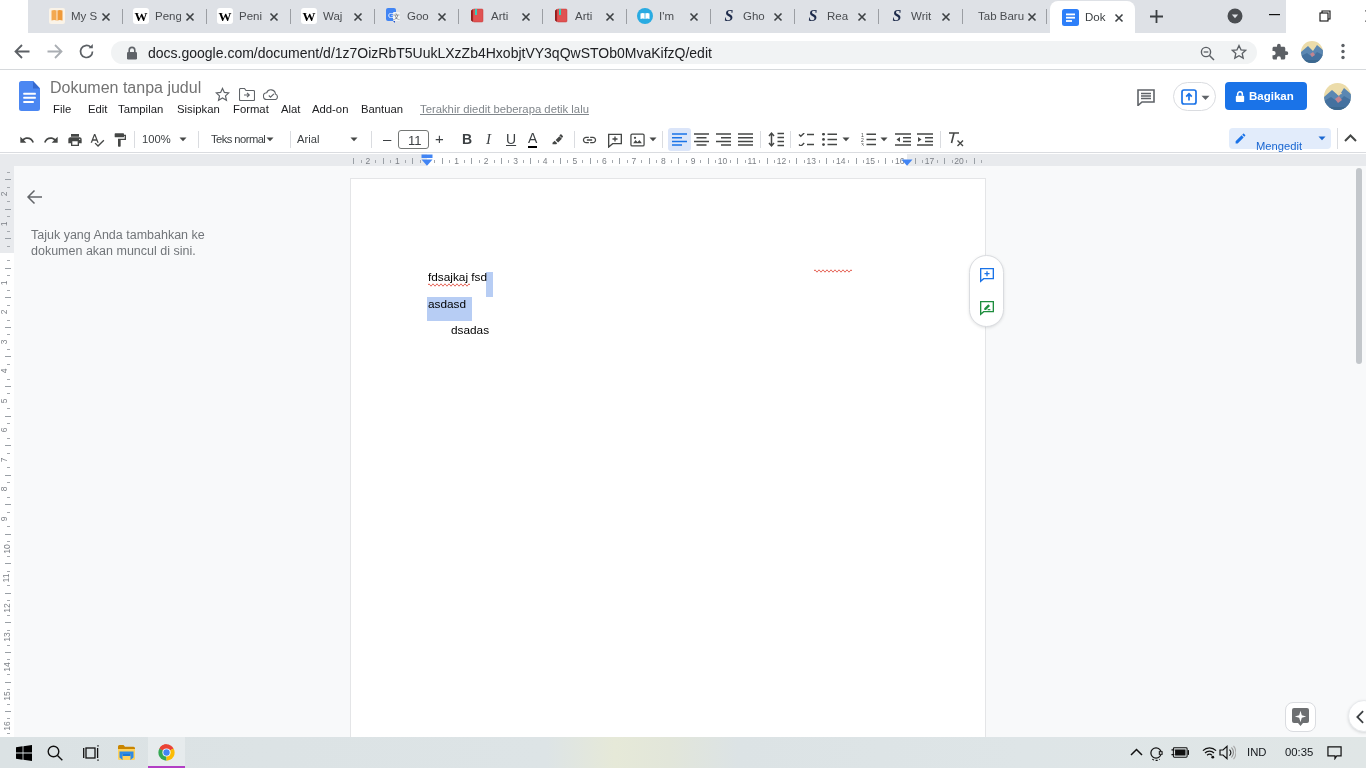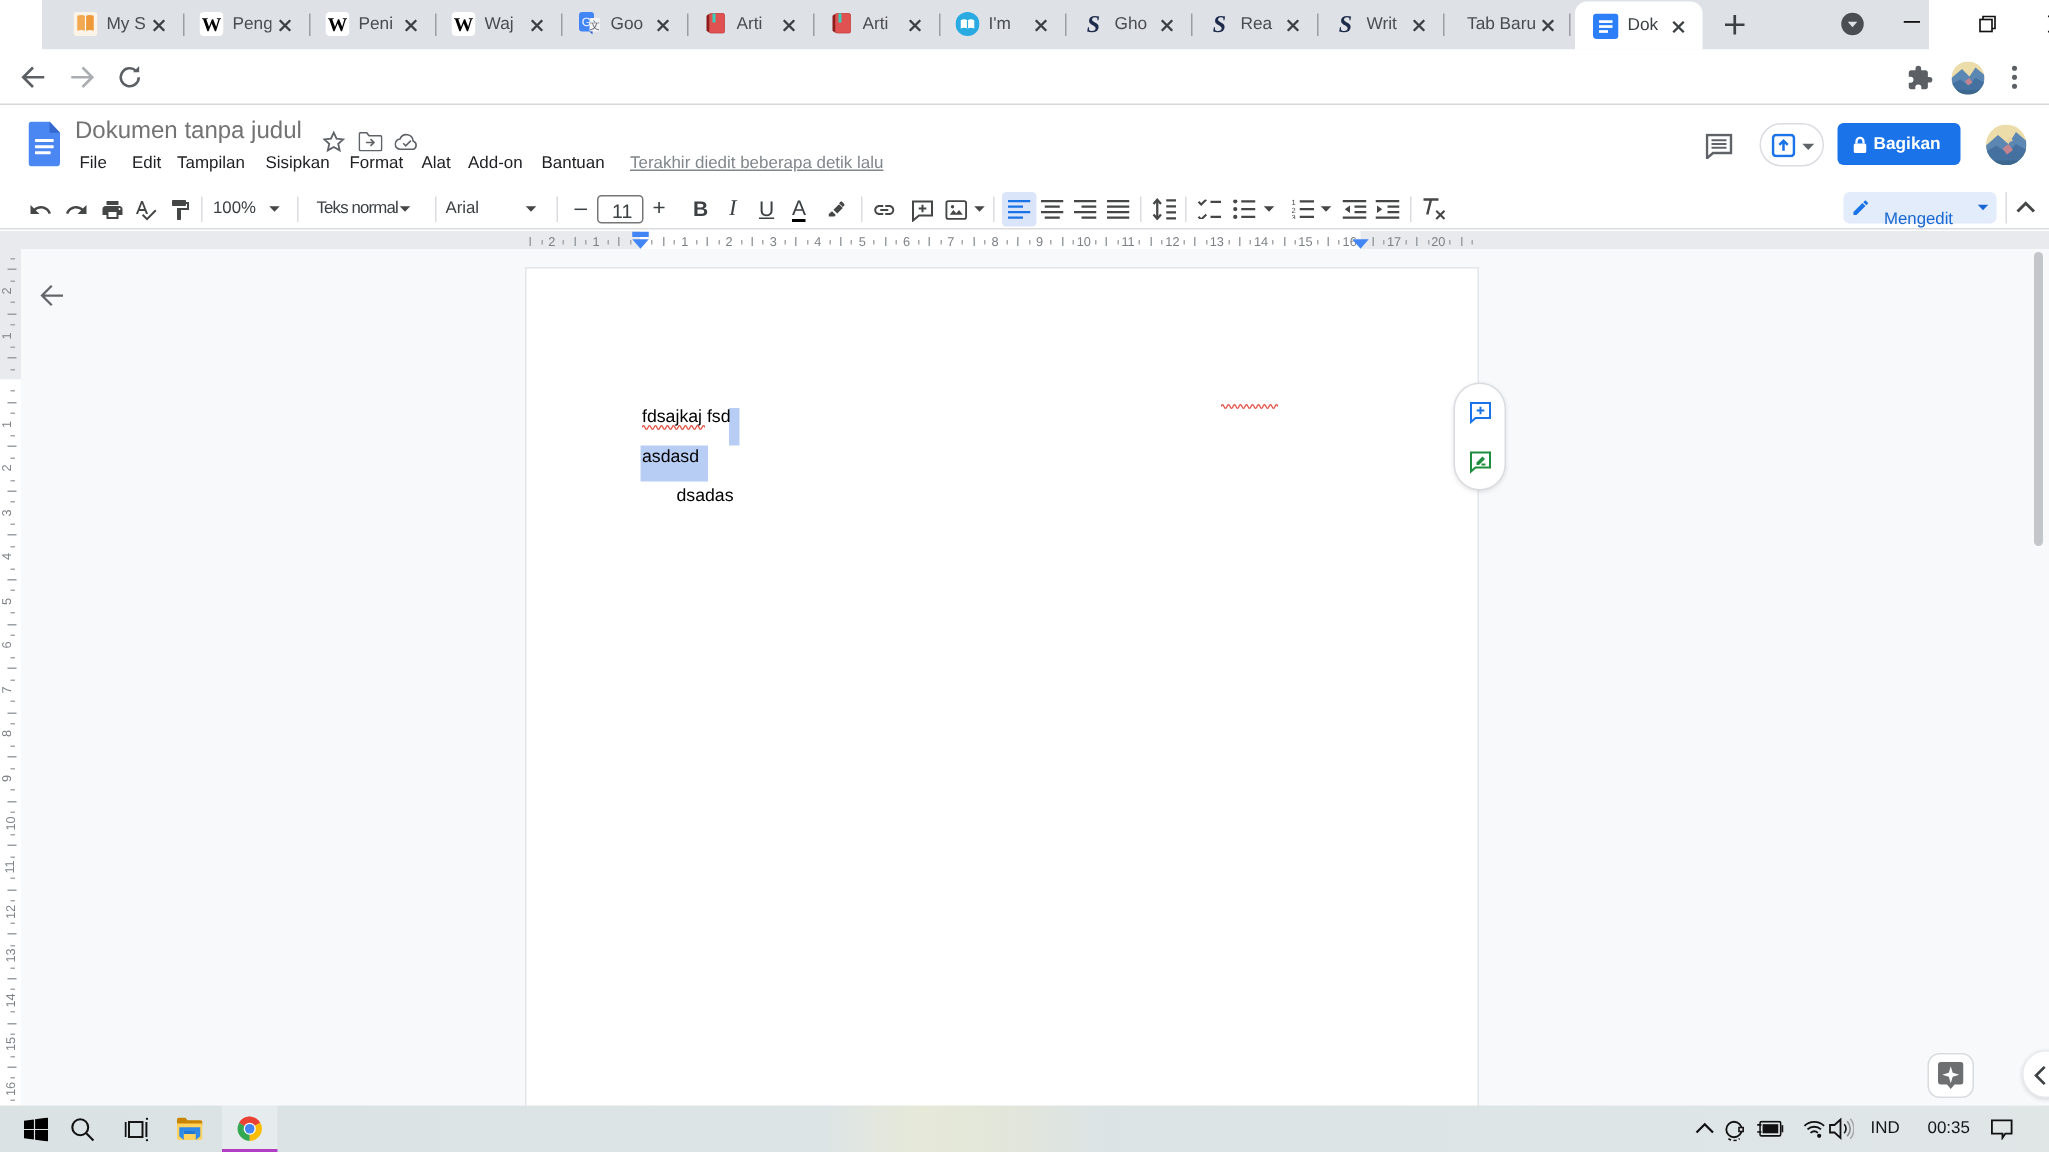--- a/index.html
+++ b/index.html
@@ -235,20 +235,38 @@
       </svg>
 
     <svg class="abs" style="left:46px;top:10px" width="17" height="17" viewBox="0 0 17 17">
         <path d="M1.5 8.5H15M9 2l6.5 6.5L9 15" fill="none" stroke="#aaaeb3" stroke-width="1.8"></path>
       </svg>
 
     <svg class="abs" style="left:78px;top:10px" width="17" height="17" viewBox="0 0 17 17">
         <path d="M14.5 8.5a6 6 0 1 1-1.8-4.3" fill="none" stroke="#5c6065" stroke-width="1.7"></path>
         <path d="M14.8 1v4.2h-4.2z" fill="#5c6065"></path>
       </svg>
+    <div id="urlpill">
+
+      <svg class="abs" style="left:15px;top:5px" width="12" height="14" viewBox="0 0 12 14">
+          <rect x="1" y="6" width="10" height="7.5" rx="1.2" fill="#5f6368"></rect>
+          <path d="M3.2 6V4.2a2.8 2.8 0 0 1 5.6 0V6" fill="none" stroke="#5f6368" stroke-width="1.6"></path>
+        </svg>
+      <div id="urltext">docs.google.com/document/d/1z7OizRbT5UukLXzZb4HxobjtVY3qQwSTOb0MvaKifzQ/edit</div>
+
+      <svg class="abs" style="left:1089px;top:5px" width="15" height="15" viewBox="0 0 15 15">
+          <circle cx="6" cy="6" r="4.6" fill="none" stroke="#5c6065" stroke-width="1.4"></circle>
+          <path d="M9.5 9.5L14 14" stroke="#5c6065" stroke-width="1.5"></path>
+          <path d="M3.7 6h4.6" stroke="#5c6065" stroke-width="1.3"></path>
+        </svg>
+
+      <svg class="abs" style="left:1120px;top:3px" width="16" height="16" viewBox="0 0 16 16">
+          <path d="M8 1.5l2 4.3 4.7.5-3.5 3.2 1 4.6L8 11.7l-4.2 2.4 1-4.6L1.3 6.3 6 5.8z" fill="none" stroke="#5c6065" stroke-width="1.3"></path>
+        </svg>
+    </div>
 
     <svg class="abs" style="left:1271px;top:10px" width="18" height="18" viewBox="0 0 24 24">
         <path d="M20.5 11H19V7c0-1.1-.9-2-2-2h-4V3.5a2.5 2.5 0 0 0-5 0V5H4c-1.1 0-1.99.9-1.99 2v3.8H3.5a2.7 2.7 0 0 1 0 5.4H2V20c0 1.1.9 2 2 2h3.8v-1.5a2.7 2.7 0 0 1 5.4 0V22H17c1.1 0 2-.9 2-2v-4h1.5a2.5 2.5 0 0 0 0-5z" fill="#5c6065"></path>
       </svg>
 
     <svg class="abs" style="left:1301px;top:41px;top:8px" width="22" height="22" viewBox="0 0 22 22">
       <defs>
           <clipPath id="av1">
             <circle cx="11" cy="11" r="11"></circle>
           </clipPath>
@@ -673,20 +691,21 @@
           <div class="vtick" style="top:545.0px"></div>
           <div class="vtick" style="top:552.4px;width:3px;left:7px;background:#a5a9ae"></div>
           <div class="vnum" style="top:554.8px">16</div>
           <div class="vtick" style="top:567.2px;width:3px;left:7px;background:#a5a9ae"></div>
         </div>
     </div>
 
     <svg class="abs" style="left:26px;top:23px" width="17" height="16" viewBox="0 0 17 16">
         <path d="M16 8H2M8.5 1.5L2 8l6.5 6.5" fill="none" stroke="#636669" stroke-width="1.5"></path>
       </svg>
+    <div class="abs" style="left:31px;top:61px;width:190px;font-size:12.5px;line-height:16px;color:#717579">Tajuk yang Anda tambahkan ke dokumen akan muncul di sini.</div>
 
     <div class="selrect" style="left:486px;top:106px;width:7px;height:25px"></div>
     <div class="selrect" style="left:427px;top:131px;width:45px;height:24px"></div>
     <div class="docline" style="left:428px;top:103.5px">fdsajkaj fsd</div>
     <div class="docline" style="left:428px;top:130.5px">asdasd</div>
     <div class="docline" style="left:451px;top:157px">dsadas</div>
     <svg class="abs" style="left:427.5px;top:116.8px" width="42" height="4" viewBox="0 0 42 4">
         <path d="M0 2 q1 -2.4 2 0 q1 2.4 2 0 q1 -2.4 2 0 q1 2.4 2 0 q1 -2.4 2 0 q1 2.4 2 0 q1 -2.4 2 0 q1 2.4 2 0 q1 -2.4 2 0 q1 2.4 2 0 q1 -2.4 2 0 q1 2.4 2 0 q1 -2.4 2 0 q1 2.4 2 0 q1 -2.4 2 0 q1 2.4 2 0 q1 -2.4 2 0 q1 2.4 2 0 q1 -2.4 2 0 q1 2.4 2 0 q1 -2.4 2 0" fill="none" stroke="#e2574a" stroke-width="0.9"></path>
       </svg>
     <svg class="abs" style="left:814px;top:103px" width="38" height="4" viewBox="0 0 38 4">

